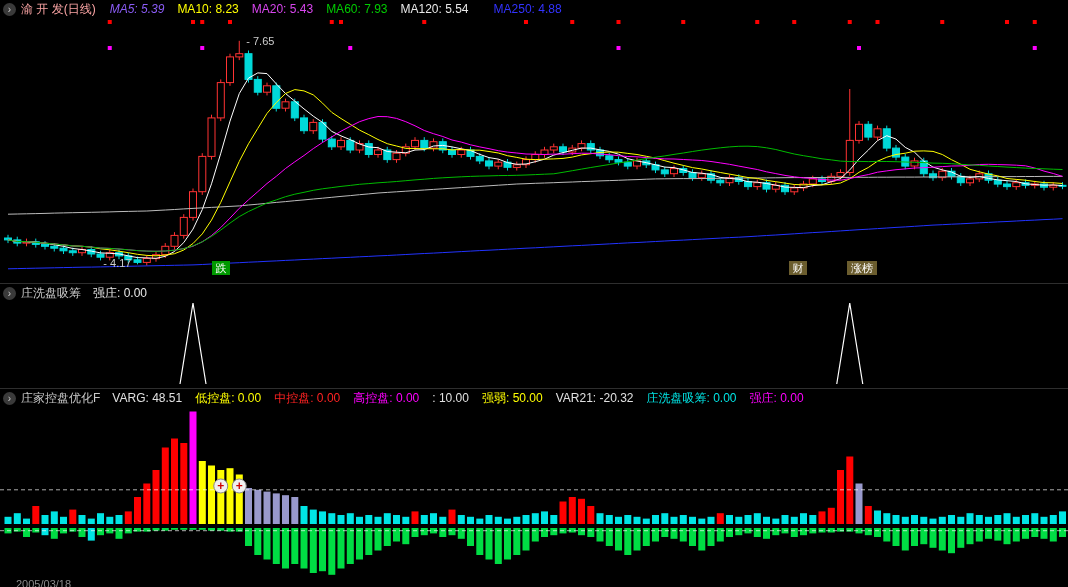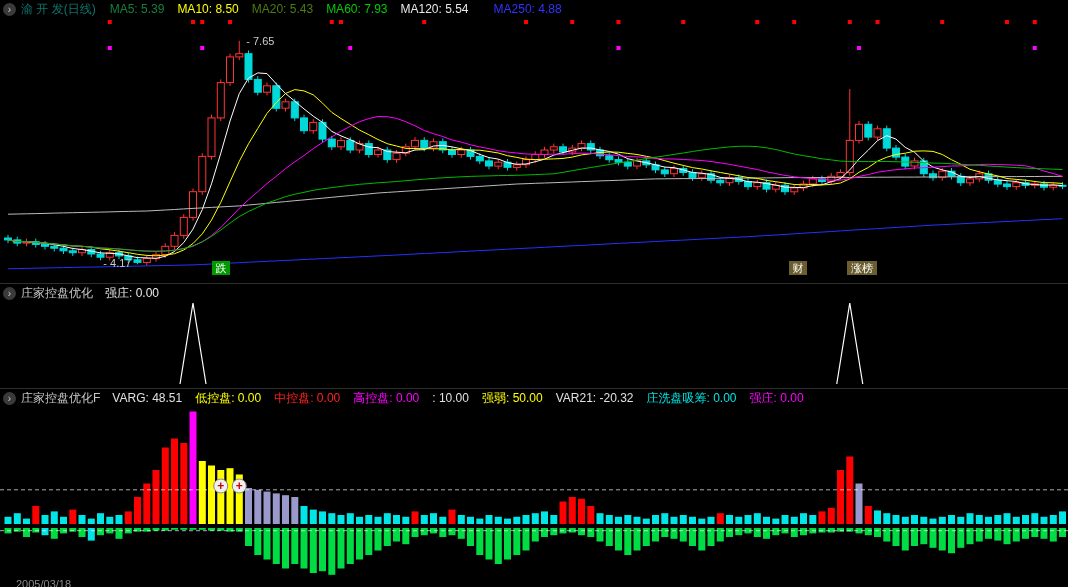--- a/index.html
+++ b/index.html
@@ -8,21 +8,21 @@
   .panel{position:absolute;left:0;width:1068px;}
   #p1{top:0;height:283px;}
   #p2{top:283px;height:105px;border-top:1px solid #2e2e2e;}
   #p3{top:388px;height:199px;border-top:1px solid #2e2e2e;}
   .panel svg{position:absolute;top:0;left:0;display:block;}
   .hdr{position:absolute;top:2px;left:3px;height:15px;display:flex;align-items:center;
        font-size:12px;white-space:nowrap;z-index:2;line-height:15px;}
   .chev{display:inline-flex;align-items:center;justify-content:center;width:13px;height:13px;
         border-radius:50%;background:#3a3a3a;color:#c8c8c8;font-size:10px;margin-right:5px;flex:0 0 auto;}
   .chev::before{content:"›";}
-  .ttl{color:#0f766e;margin-right:14px;}
+  .ttl{color:#fca5a5;margin-right:14px;}
   .sub{color:#c8c8c8;margin-right:12px;}
   .val{color:#e8e8e8;}
   #ma-labels span,#legend3 span{margin-right:13px;}
   #footer-date{position:absolute;left:16px;top:578px;color:#8a8a8a;font-size:11px;z-index:3;}
 </style>
 </head>
 <body>
 
 <div id="screen">
 
@@ -293,32 +293,32 @@
         <rect x="212" y="261" width="18" height="14" fill="#009900"></rect>
         <text x="221" y="272" fill="#ffffff" font-size="11" text-anchor="middle">跌</text>
         <rect x="789" y="261" width="18" height="14" fill="#6b5d2e"></rect>
         <text x="798" y="272" fill="#ffffff" font-size="11" text-anchor="middle">财</text>
         <rect x="847" y="261" width="30" height="14" fill="#6b5d2e"></rect>
         <text x="862" y="272" fill="#ffffff" font-size="11" text-anchor="middle">涨榜</text>
       </svg>
     <div class="hdr">
       <span class="chev"></span>
       <span class="ttl">渝 开 发(日线)</span>
-      <span id="ma-labels"><span style="color: #15803d;">MA5: 5.39</span><span style="color: rgb(255, 255, 0);">MA10: 8.50</span><span style="color: #4d7c0f; text-align: center;">MA20: 5.43</span><span style="color: rgb(0, 204, 0);">MA60: 7.93</span><span style="color: rgb(232, 232, 232); margin-top: 24px;">MA120: 5.54</span><span style="color: rgb(51, 51, 255); margin-left: 12px;">MA250: 4.88</span></span>
+      <span id="ma-labels"><span style="color: #8b5cf6; font-style: italic;">MA5: 5.39</span><span style="color: rgb(255, 255, 0);">MA10: 8.23</span><span style="color: #d946ef; text-align: center;">MA20: 5.43</span><span style="color: rgb(0, 204, 0);">MA60: 7.93</span><span style="color: rgb(232, 232, 232); margin-top: 24px;">MA120: 5.54</span><span style="color: rgb(51, 51, 255); margin-left: 12px;">MA250: 4.88</span></span>
     </div>
   </div>
 
   <div id="p2" class="panel">
     <svg id="svg2" width="1068" height="104">
         <path d="M 180 100 L 193 19 L 206 100" stroke="#ffffff" stroke-width="1.2" fill="none"></path>
         <path d="M 836.75 100 L 849.75 19 L 862.75 100" stroke="#ffffff" stroke-width="1.2" fill="none"></path>
       </svg>
     <div class="hdr">
       <span class="chev"></span>
-      <span class="sub">庄家控盘优化</span>
+      <span class="sub">庄洗盘吸筹</span>
       <span class="val">强庄: 0.00</span>
     </div>
   </div>
 
   <div id="p3" class="panel">
     <svg id="svg3" width="1068" height="198">
         <rect x="4.5" y="127.8" width="7" height="7.2" fill="#00e5e5"></rect>
         <rect x="4.5" y="139" width="7" height="5.4" fill="#00dd44"></rect>
         <rect x="13.8" y="124.2" width="7" height="10.8" fill="#00e5e5"></rect>
         <rect x="13.8" y="139" width="7" height="3.6" fill="#00dd44"></rect>

